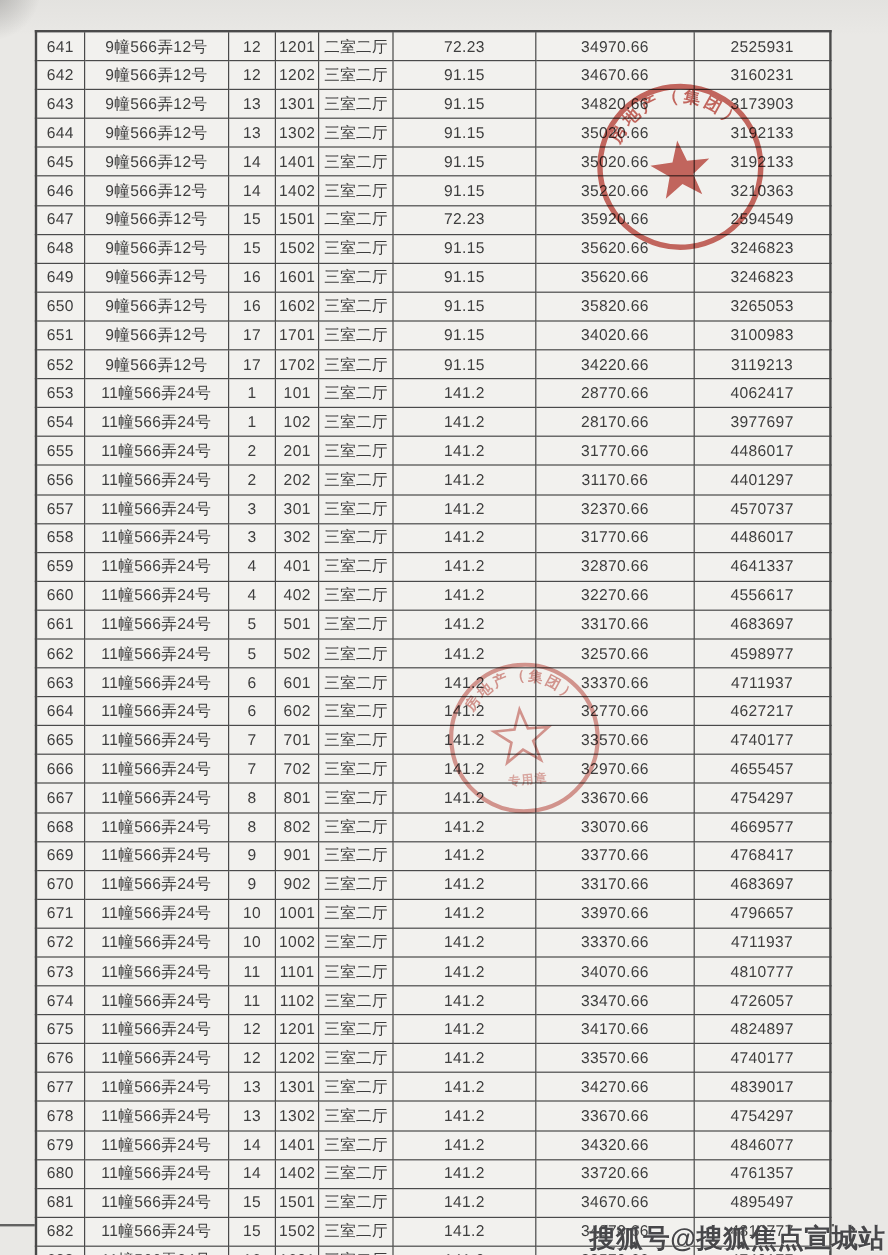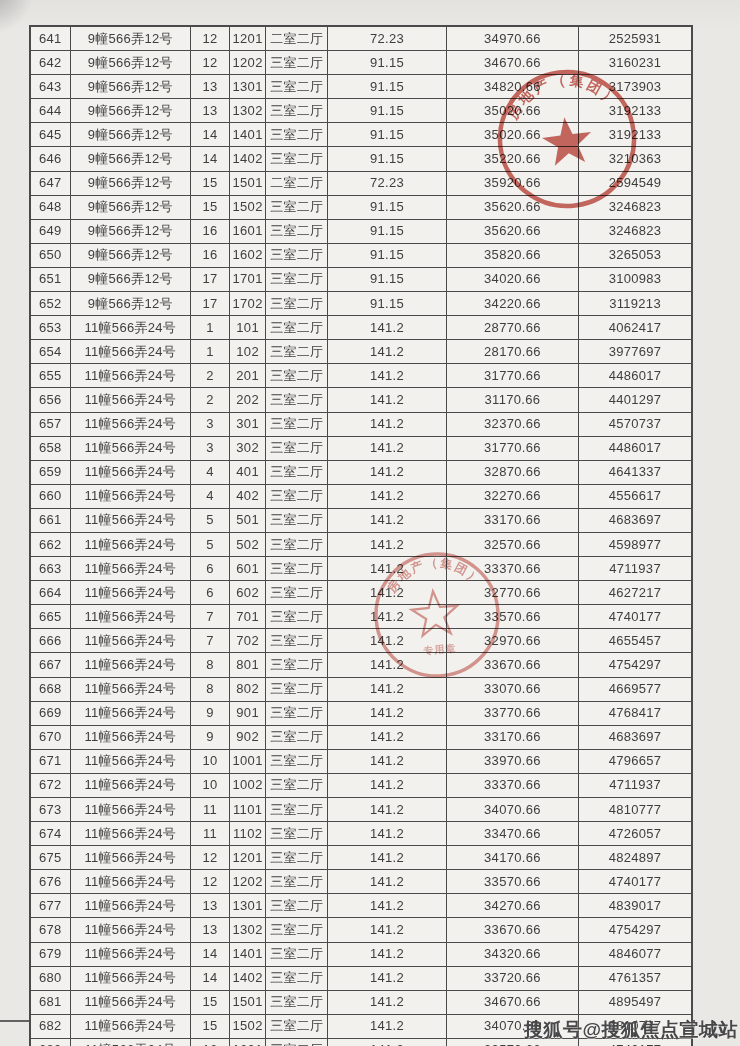--- a/index.html
+++ b/index.html
@@ -52,21 +52,21 @@
     fill:var(--stamp-red,#c14a40);
     font-family:"DejaVu Sans","Liberation Sans",sans-serif;
     font-weight:bold;
   }
   .seal .arc-t{font-size:14px;letter-spacing:3px;}
   .seal-lower .arc-t{font-size:12px;letter-spacing:2px;}
   .seal .sub-t{font-size:10px;letter-spacing:1px;opacity:.8;}
   
   .watermark{
     position:absolute;right:2px;top:1017px;z-index:6;
-    font-size:19px;font-weight:bold;letter-spacing:.5px;
+    font-size:22px;font-weight:bold;letter-spacing:.5px;
     color:var(--watermark,#47474a);
     text-shadow:0 1px 0 rgba(255,255,255,.45), 0 0 2px rgba(255,255,255,.3);
     white-space:nowrap;
   }
 </style>
 </head>
 <body>
 
 <div class="bottom-rule"></div>
 

